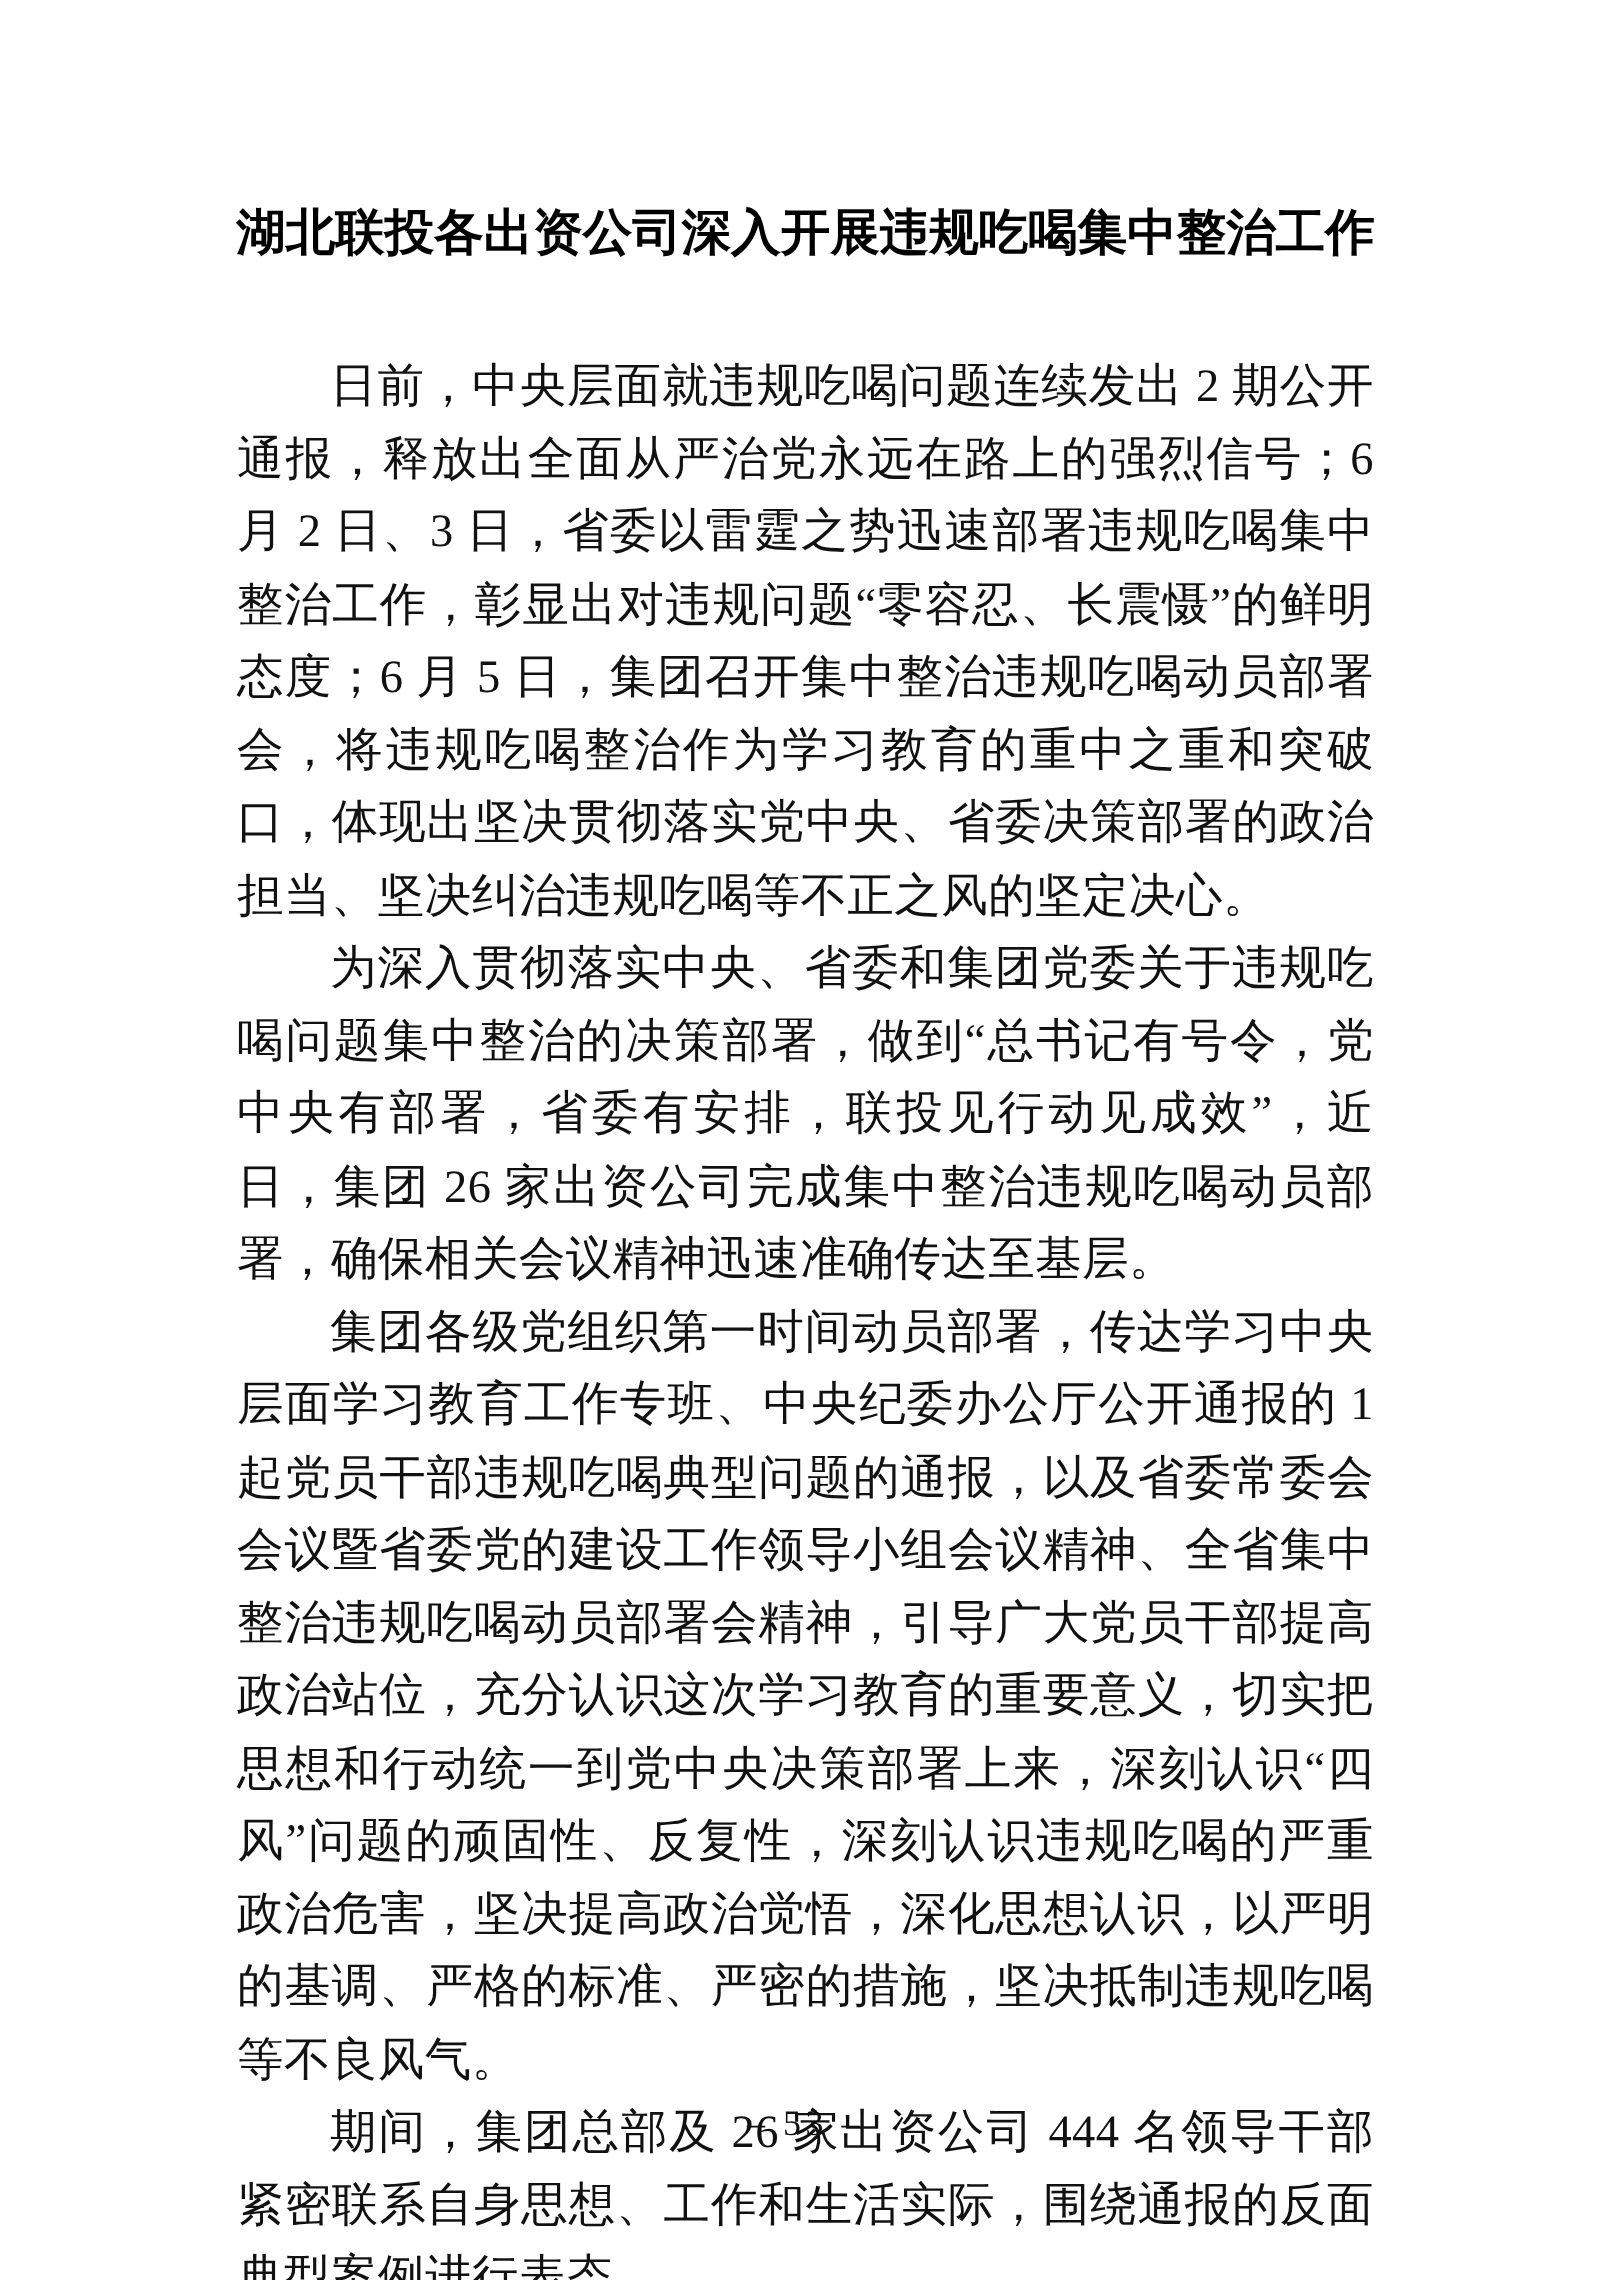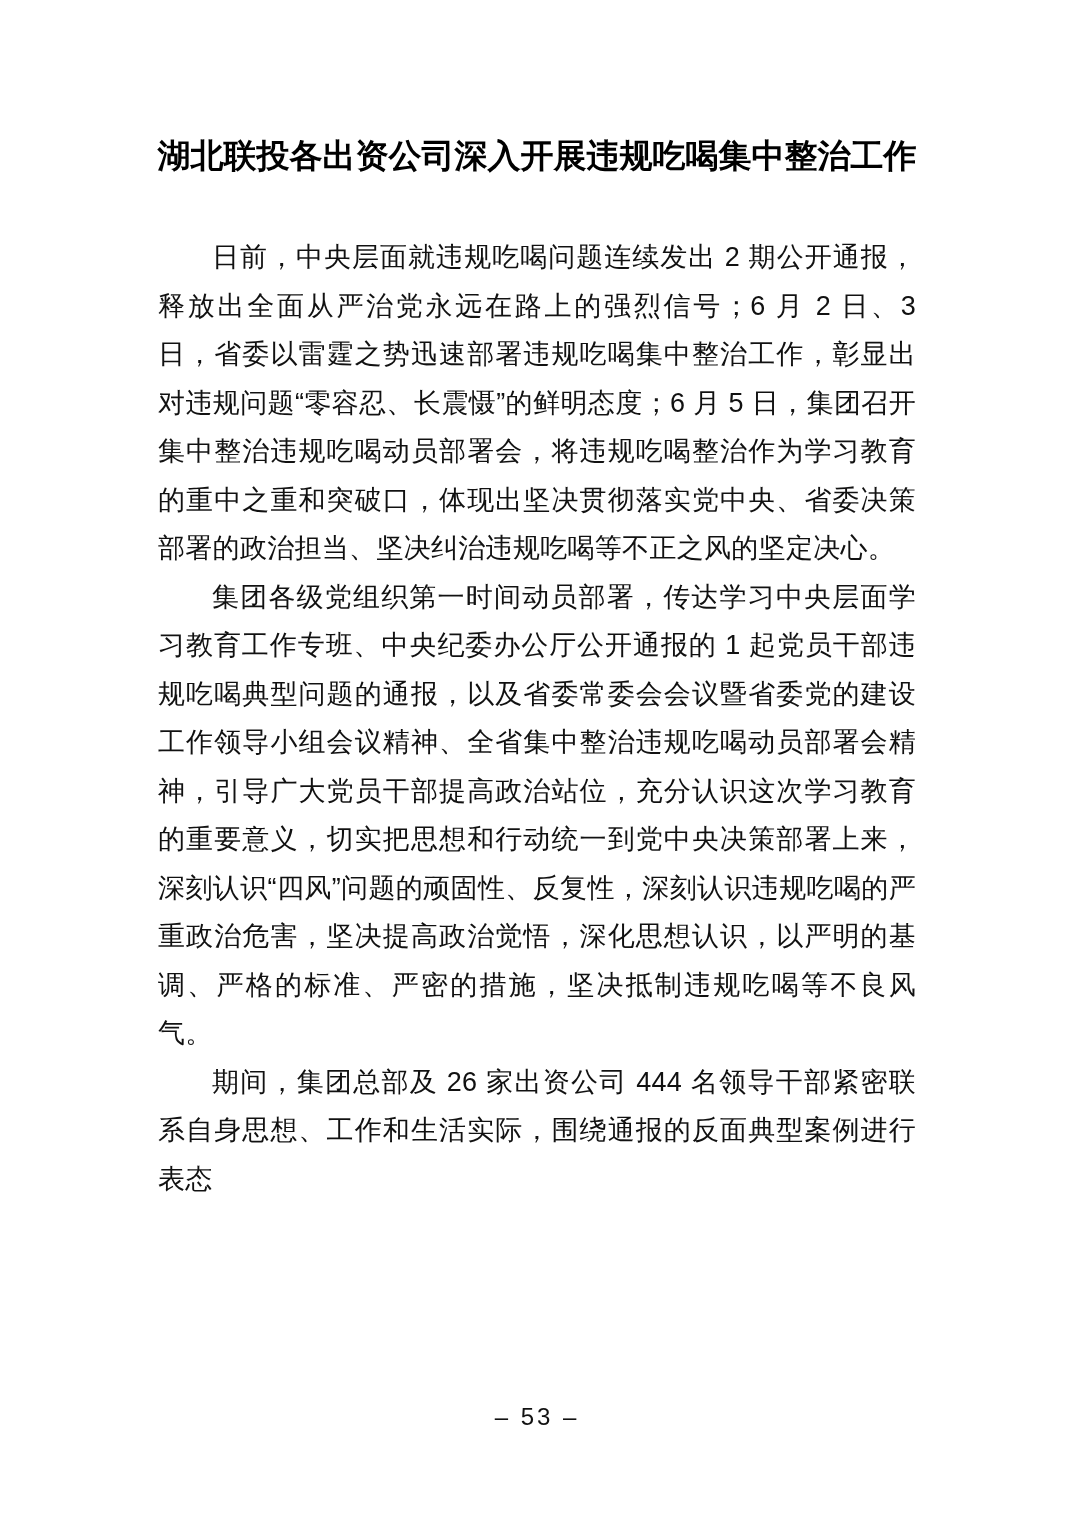--- a/index.html
+++ b/index.html
@@ -7,39 +7,39 @@
     padding: 0;
     background: #e8e8e8;
   }
   .page {
     position: relative;
     width: 1074px;
     height: 1520px;
     margin: 0 auto;
     background: #ffffff;
     overflow: hidden;
-    font-family: Liberation Sans, sans-serif;
+    font-family: Liberation Serif, serif;
     color: #000000;
   }
   .doc-title {
     margin: 0;
     padding: 131px 110px 0 110px;
     text-align: center;
     font-size: 33px;
     line-height: 50px;
     font-weight: 700;
     letter-spacing: 0px;
     color: #000000;
   }
   .doc-body {
     margin: 52px 158px 0 158px;
   }
   .doc-body p {
     margin: 0;
-    font-size: 27px;
+    font-size: 31px;
     line-height: 48.5px;
     text-align: justify;
     text-indent: 2em;
     letter-spacing: 0.3px;
     color: #111111;
   }
   .page-footer {
     position: absolute;
     left: 0;
     right: 0;
@@ -51,20 +51,21 @@
   }
 </style>
 </head>
 <body>
 
 <div class="page">
   <h1 class="doc-title">湖北联投各出资公司深入开展违规吃喝集中整治工作</h1>
 
   <div class="doc-body">
     <p>日前，中央层面就违规吃喝问题连续发出 2 期公开通报，释放出全面从严治党永远在路上的强烈信号；6 月 2 日、3 日，省委以雷霆之势迅速部署违规吃喝集中整治工作，彰显出对违规问题“零容忍、长震慑”的鲜明态度；6 月 5 日，集团召开集中整治违规吃喝动员部署会，将违规吃喝整治作为学习教育的重中之重和突破口，体现出坚决贯彻落实党中央、省委决策部署的政治担当、坚决纠治违规吃喝等不正之风的坚定决心。</p>
+    <p>为深入贯彻落实中央、省委和集团党委关于违规吃喝问题集中整治的决策部署，做到“总书记有号令，党中央有部署，省委有安排，联投见行动见成效”，近日，集团 26 家出资公司完成集中整治违规吃喝动员部署，确保相关会议精神迅速准确传达至基层。</p>
     <p>集团各级党组织第一时间动员部署，传达学习中央层面学习教育工作专班、中央纪委办公厅公开通报的 1 起党员干部违规吃喝典型问题的通报，以及省委常委会会议暨省委党的建设工作领导小组会议精神、全省集中整治违规吃喝动员部署会精神，引导广大党员干部提高政治站位，充分认识这次学习教育的重要意义，切实把思想和行动统一到党中央决策部署上来，深刻认识“四风”问题的顽固性、反复性，深刻认识违规吃喝的严重政治危害，坚决提高政治觉悟，深化思想认识，以严明的基调、严格的标准、严密的措施，坚决抵制违规吃喝等不良风气。</p>
     <p>期间，集团总部及 26 家出资公司 444 名领导干部紧密联系自身思想、工作和生活实际，围绕通报的反面典型案例进行表态</p>
   </div>
 
   <div class="page-footer">
     <span>– 53 –</span>
   </div>
 </div>
 
 </body></html>

